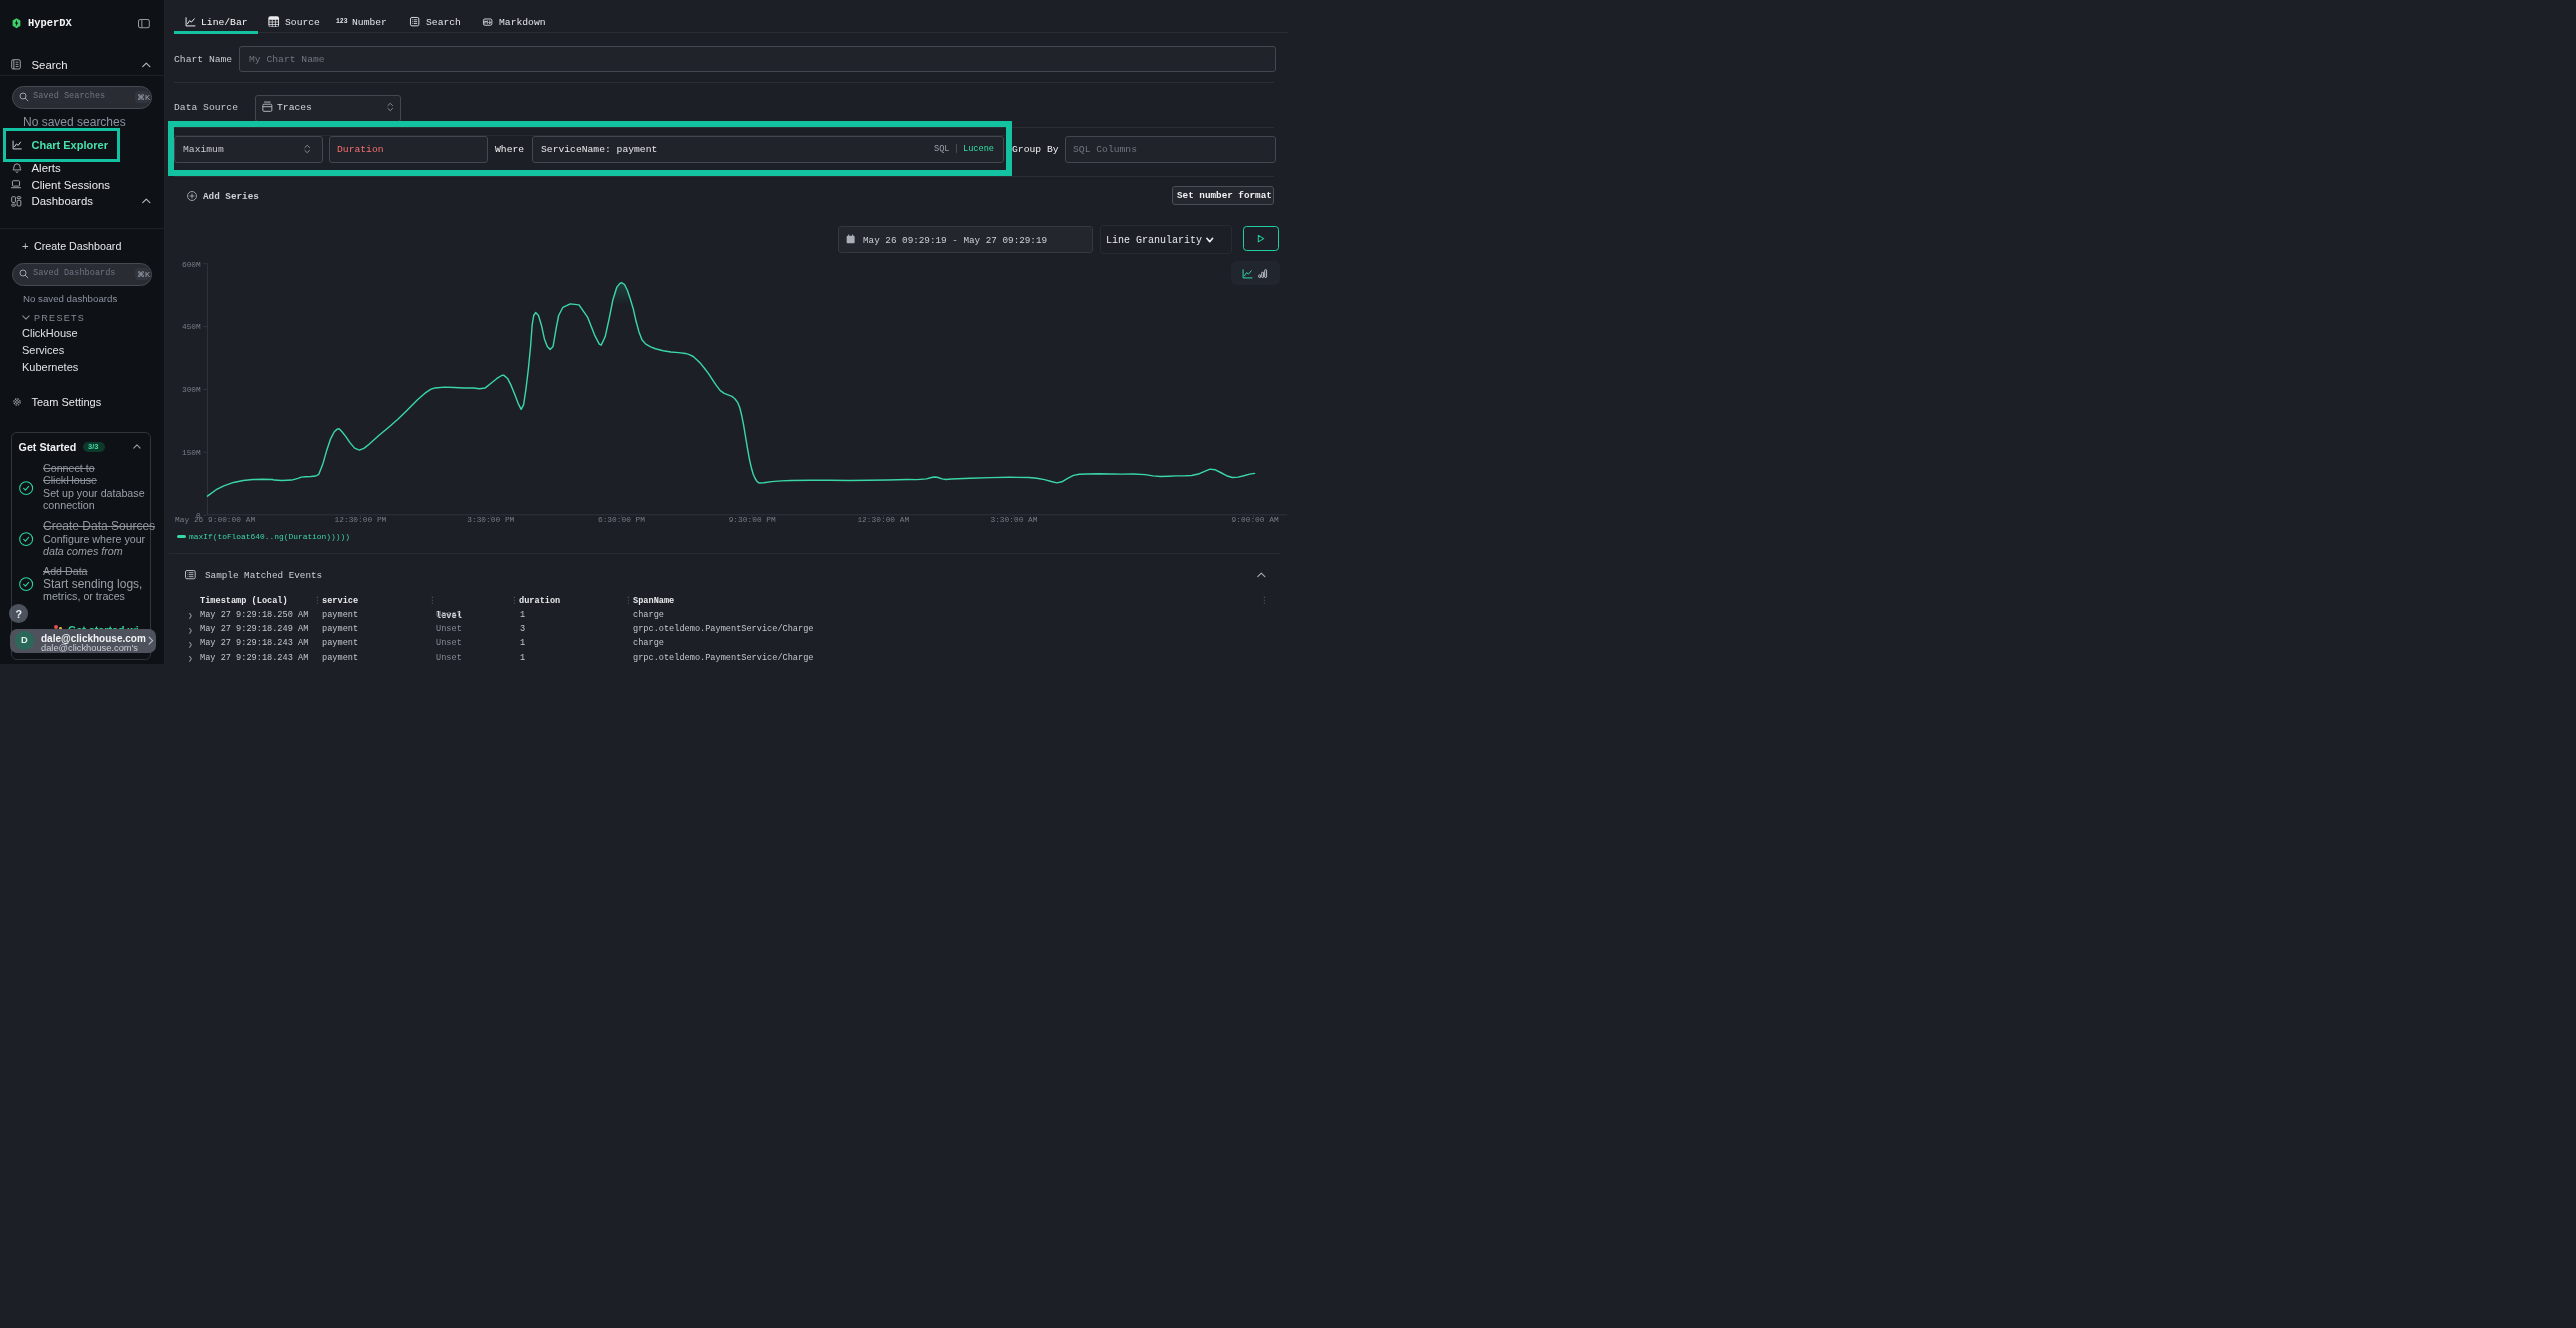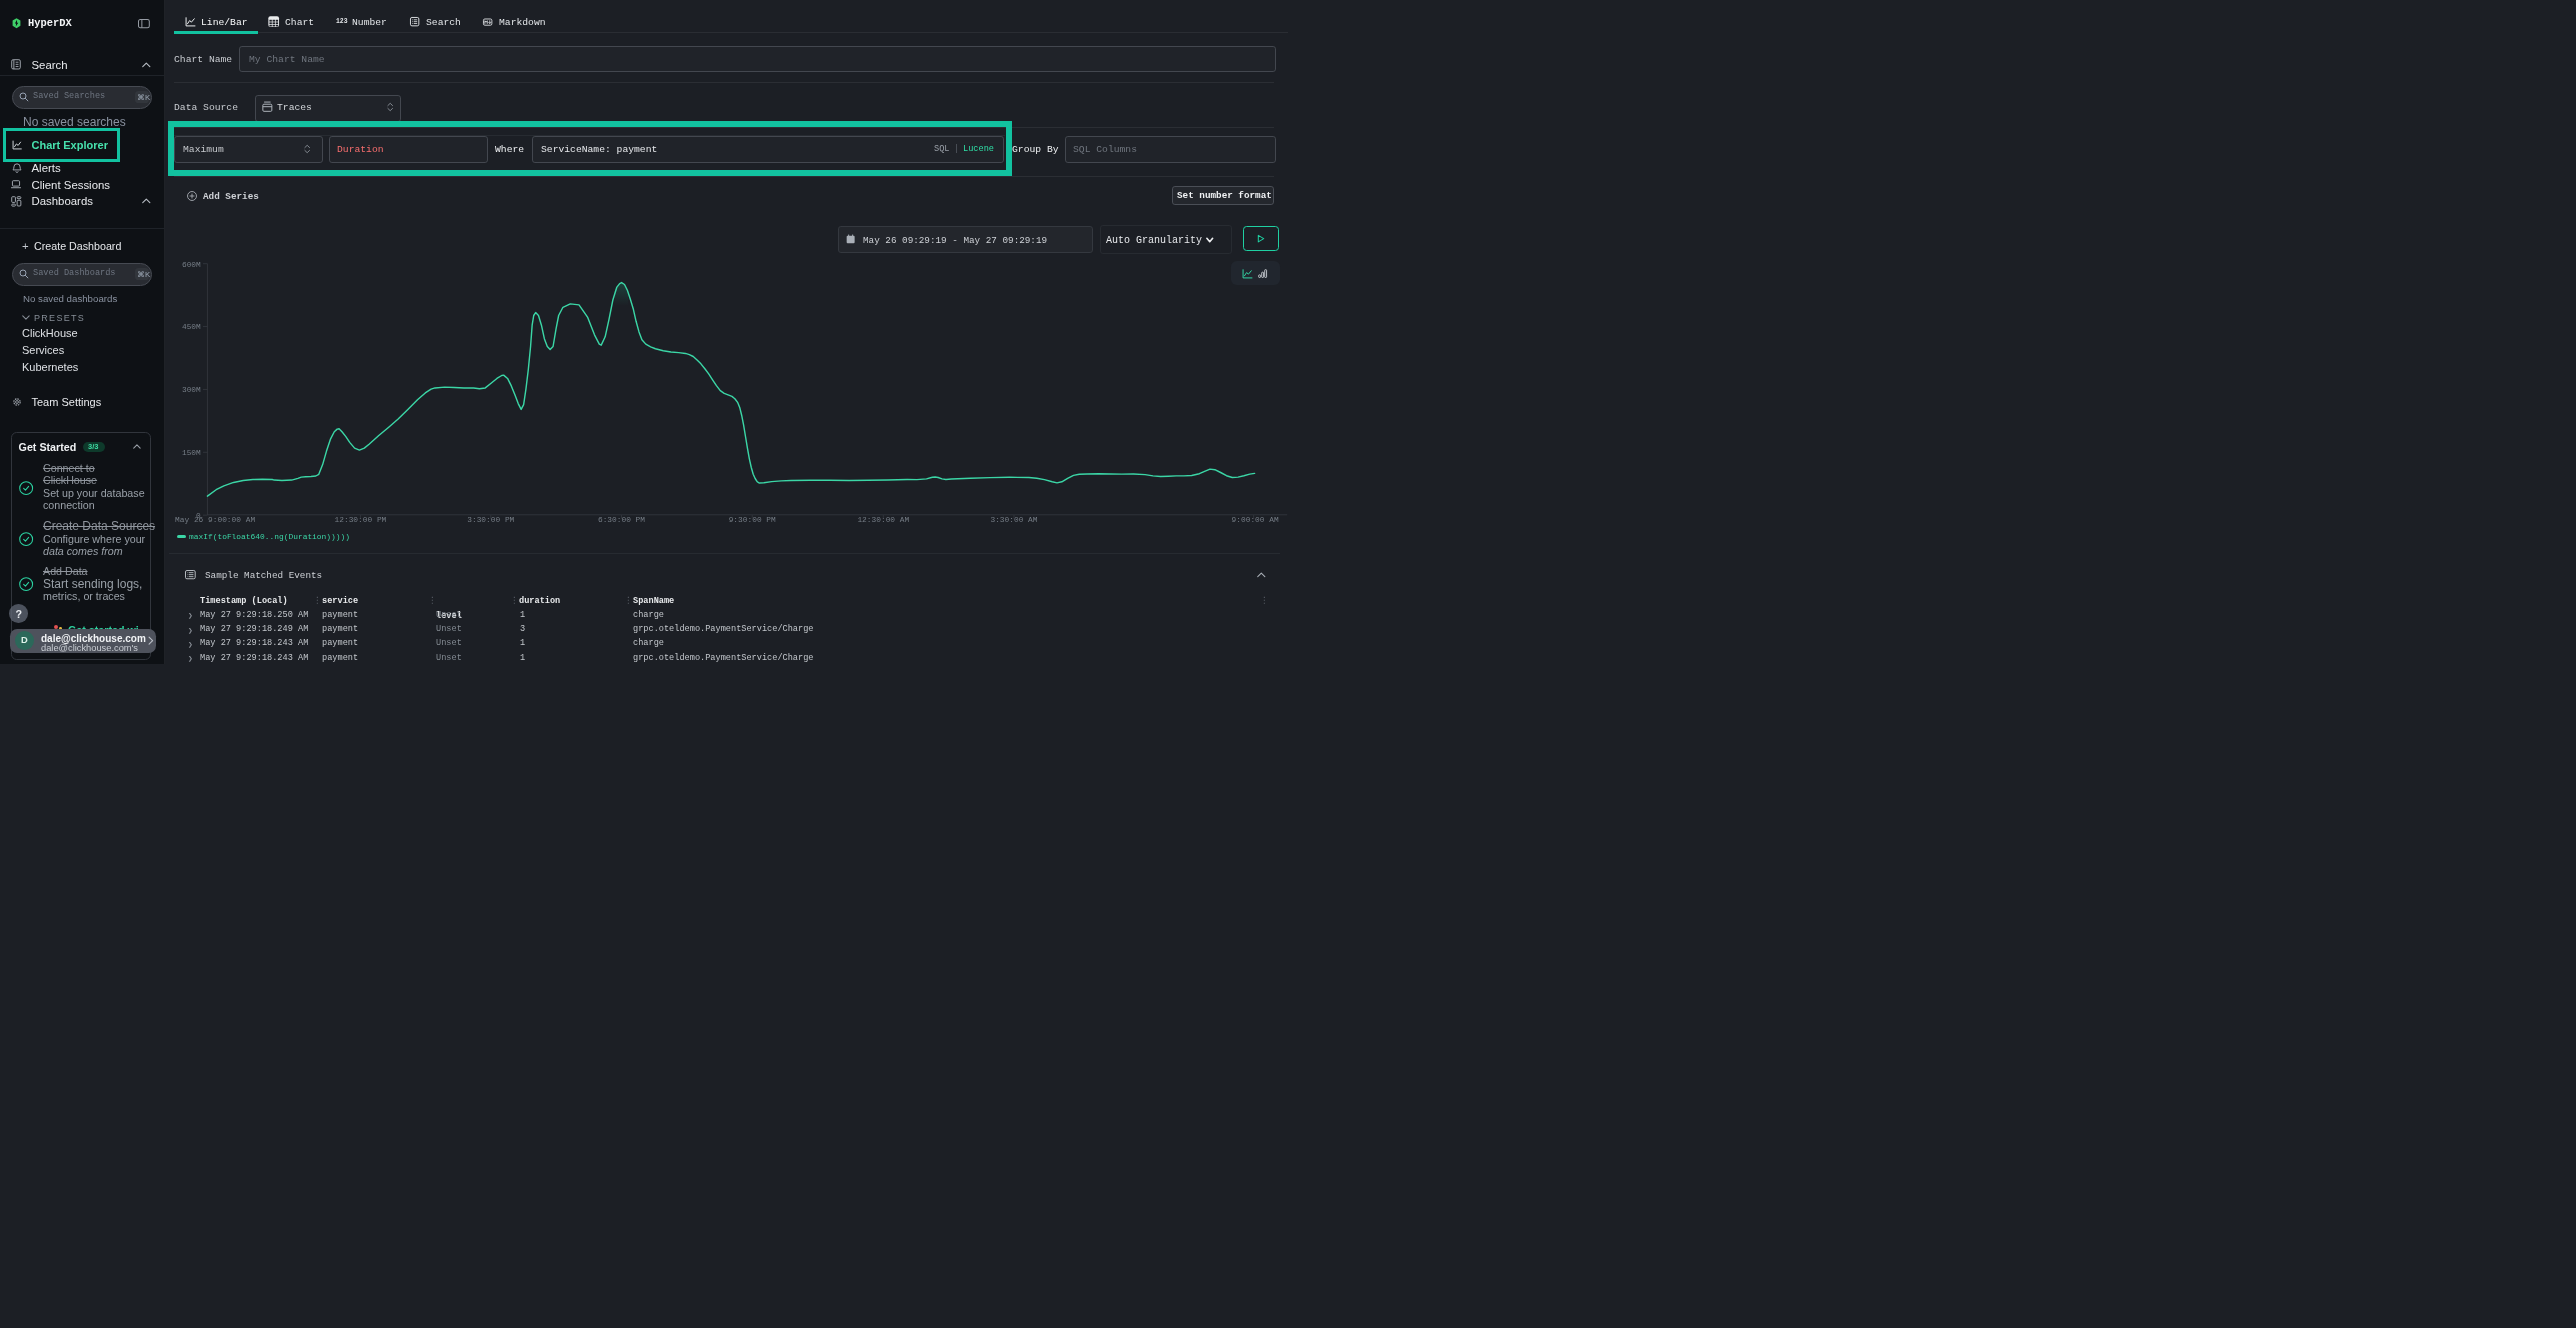--- a/index.html
+++ b/index.html
@@ -174,21 +174,21 @@
         <rect x="6.4" y="5.3" width="3.4" height="2.6"></rect>
         <rect x="10.8" y="5.3" width="3.4" height="2.6"></rect>
       <rect x="2" y="8.9" width="3.4" height="2.6"></rect>
         <rect x="6.4" y="8.9" width="3.4" height="2.6"></rect>
         <rect x="10.8" y="8.9" width="3.4" height="2.6"></rect>
       <rect x="2" y="12.5" width="3.4" height="2.2"></rect>
         <rect x="6.4" y="12.5" width="3.4" height="2.2"></rect>
         <rect x="10.8" y="12.5" width="3.4" height="2.2"></rect>
     </g>
   </svg>
-  <div class="t mono" style="left:285px;top:17px;font-size:9.7px;color:#e4e7ea;">Chart</div>
+  <div class="t mono" style="left:285px;top:17px;font-size:9.7px;color:#e4e7ea;">Source</div>
 
   <div class="t mono" style="left:336px;top:17.5px;font-size:6.4px;font-weight:bold;color:#e4e7ea;">123</div>
   <div class="t mono" style="left:352px;top:17px;font-size:9.7px;color:#e4e7ea;">Number</div>
 
   <svg style="left:410px;top:17px;" width="9.3" height="9.3" viewBox="0 0 14 14">
     <rect x="0.7" y="0.7" width="12.6" height="12.6" rx="2.2" fill="none" stroke="#e4e7ea" stroke-width="1.4"></rect>
     <g stroke="#e4e7ea" stroke-width="1.2">
       <line x1="3.2" y1="4.2" x2="4.2" y2="4.2"></line>
         <line x1="5.6" y1="4.2" x2="10.8" y2="4.2"></line>
       <line x1="3.2" y1="7" x2="4.2" y2="7"></line>
@@ -264,21 +264,21 @@
 
   <div class="abs" style="left:838px;top:226px;width:255px;height:26.5px;border-radius:2.9px;border:0.7px solid #34383f;background:#23262c;box-sizing:border-box;"></div>
   <svg style="left:846px;top:234px;" width="9.3" height="10" viewBox="0 0 14 15">
     <rect x="1" y="2.5" width="12" height="11.5" rx="1.5" fill="#aab0b8"></rect>
     <line x1="4" y1="0.8" x2="4" y2="4" stroke="#aab0b8" stroke-width="1.5"></line>
     <line x1="10" y1="0.8" x2="10" y2="4" stroke="#aab0b8" stroke-width="1.5"></line>
   </svg>
   <div class="t mono" style="left:863px;top:236px;font-size:9.3px;color:#ced1d6;">May 26 09:29:19 - May 27 09:29:19</div>
 
   <div class="abs" style="left:1100px;top:225px;width:132px;height:29px;border-radius:2.9px;border:0.7px solid #272b31;box-sizing:border-box;"></div>
-  <div class="t mono" style="left:1106px;top:235px;font-size:10px;color:#e8eaed;">Auto Granularity</div>
+  <div class="t mono" style="left:1106px;top:235px;font-size:10px;color:#e8eaed;">Line Granularity</div>
   <svg style="left:1206px;top:237px;" width="7.5" height="6.4" viewBox="0 0 10.5 9">
     <polyline points="1.2,1.8 5.25,6.6 9.3,1.8" fill="none" stroke="#eceef0" stroke-width="2.3" stroke-linecap="round" stroke-linejoin="round"></polyline>
   </svg>
 
   <div class="abs" style="left:1243px;top:226px;width:36px;height:25.4px;border-radius:3.6px;border:1.1px solid #1fd0a2;box-sizing:border-box;"></div>
   <svg style="left:1257px;top:234px;" width="7.9" height="9.3" viewBox="0 0 11 13">
     <path d="M1.8 1.9 L9.4 6.5 L1.8 11.1 Z" fill="none" stroke="#1fd0a2" stroke-width="1.4" stroke-linejoin="round"></path>
   </svg>
 
   <div class="abs" style="left:1231px;top:261px;width:49px;height:24px;border-radius:5.7px;background:#21262e;"></div>

